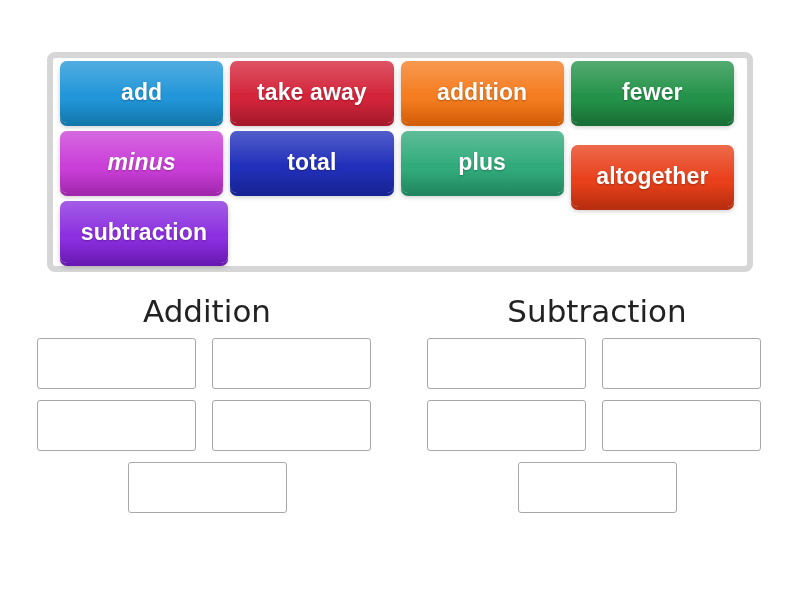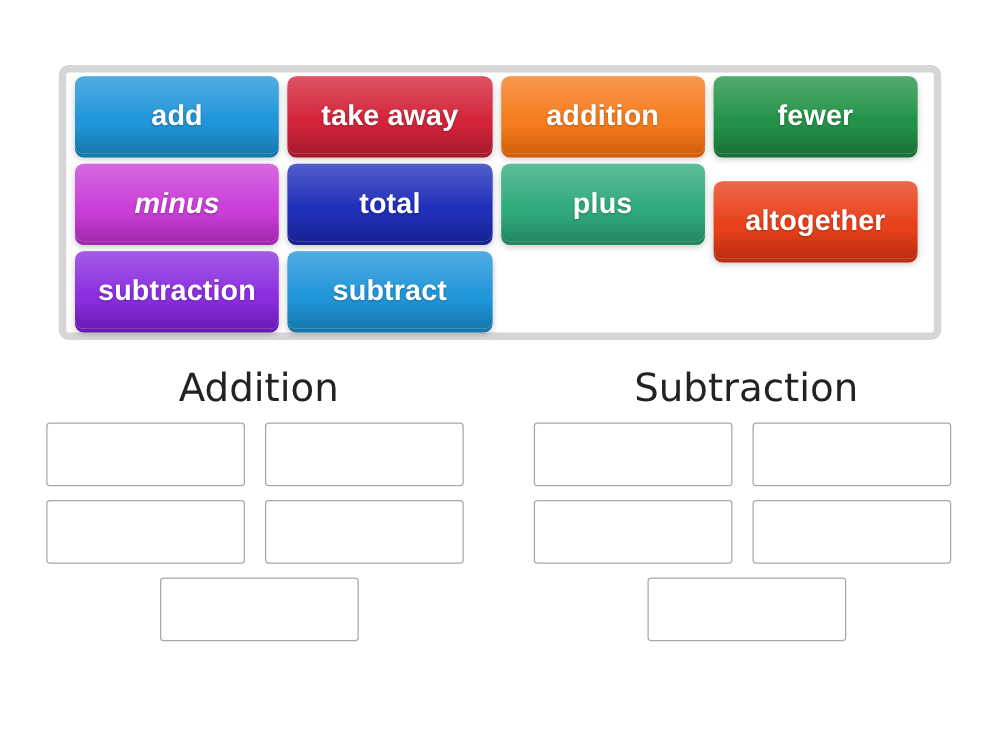--- a/index.html
+++ b/index.html
@@ -142,23 +142,20 @@
       <span class="tile-label">plus</span>
     </div>
     <div class="tile" style="background: linear-gradient(rgb(232, 64, 26) 0%, rgb(232, 64, 26) 62%, rgb(185, 46, 16) 100%); box-shadow: rgb(185, 46, 16) 0px 3px 0px, rgba(0, 0, 0, 0.22) 0px 4px 5px; margin-top: 14px;">
       <span class="tile-label">altogether</span>
     </div>
   </div>
   <div class="bank-row">
     <div class="tile" style="background: linear-gradient(rgb(139, 47, 224) 0%, rgb(139, 47, 224) 62%, rgb(106, 26, 180) 100%); box-shadow: rgb(106, 26, 180) 0px 3px 0px, rgba(0, 0, 0, 0.22) 0px 4px 5px;">
       <span class="tile-label">subtraction</span>
     </div>
-    <div class="tile" style="background: linear-gradient(rgb(33, 150, 217) 0%, rgb(33, 150, 217) 62%, rgb(20, 120, 172) 100%); box-shadow: rgb(20, 120, 172) 0px 3px 0px, rgba(0, 0, 0, 0.22) 0px 4px 5px;">
-      <span class="tile-label">subtract</span>
-    </div>
     <div class="tile empty"></div>
     <div class="tile empty"></div>
   </div>
 </div>
 
 <div class="column" id="column-addition">
   <div class="column-title">Addition</div>
   <div class="slot-row">
     <div class="slot"></div>
     <div class="slot"></div>

